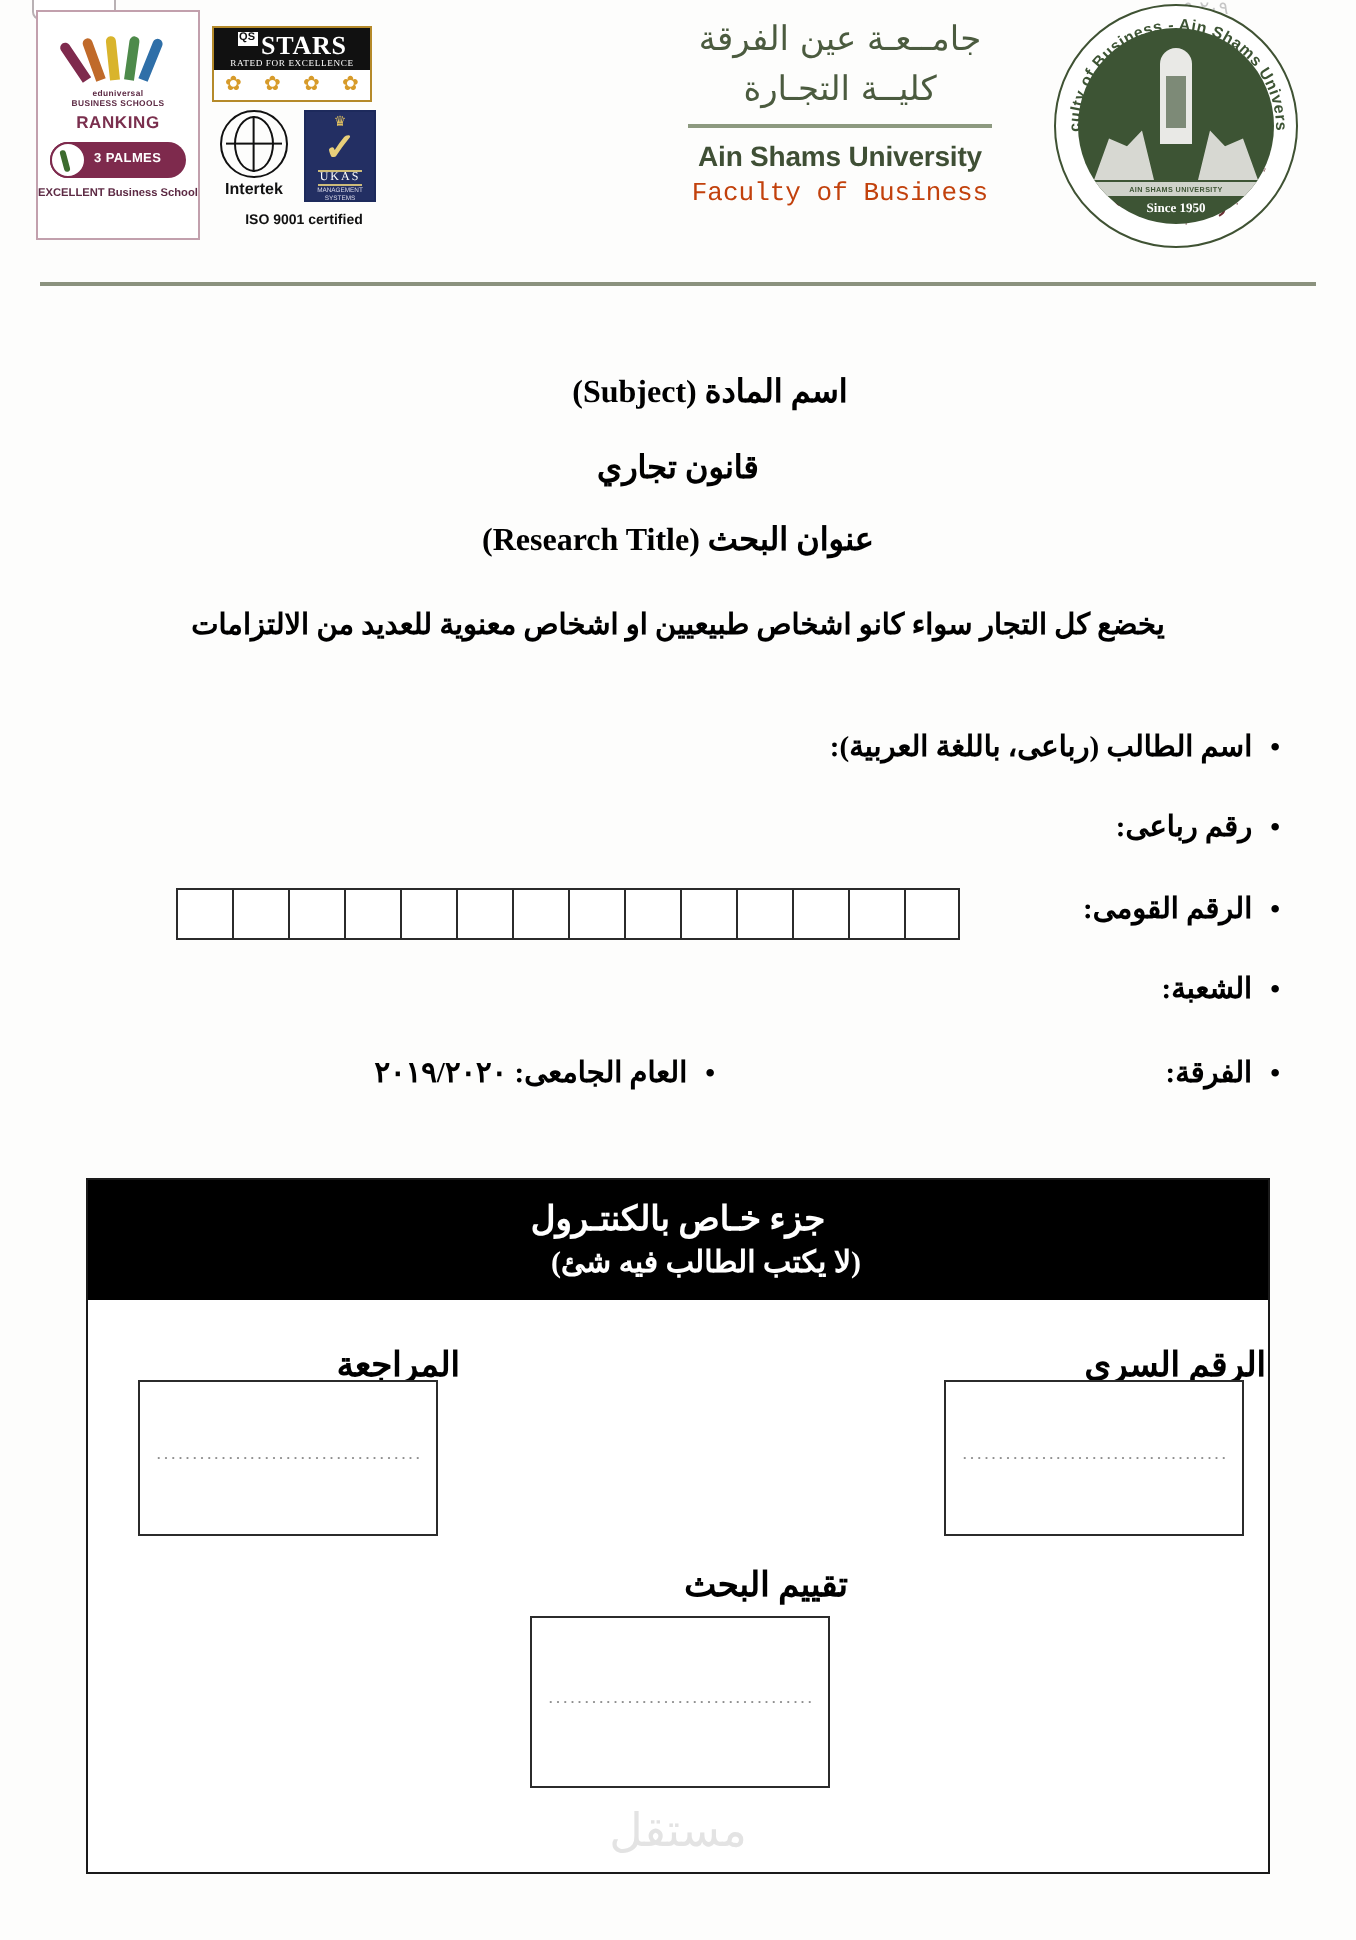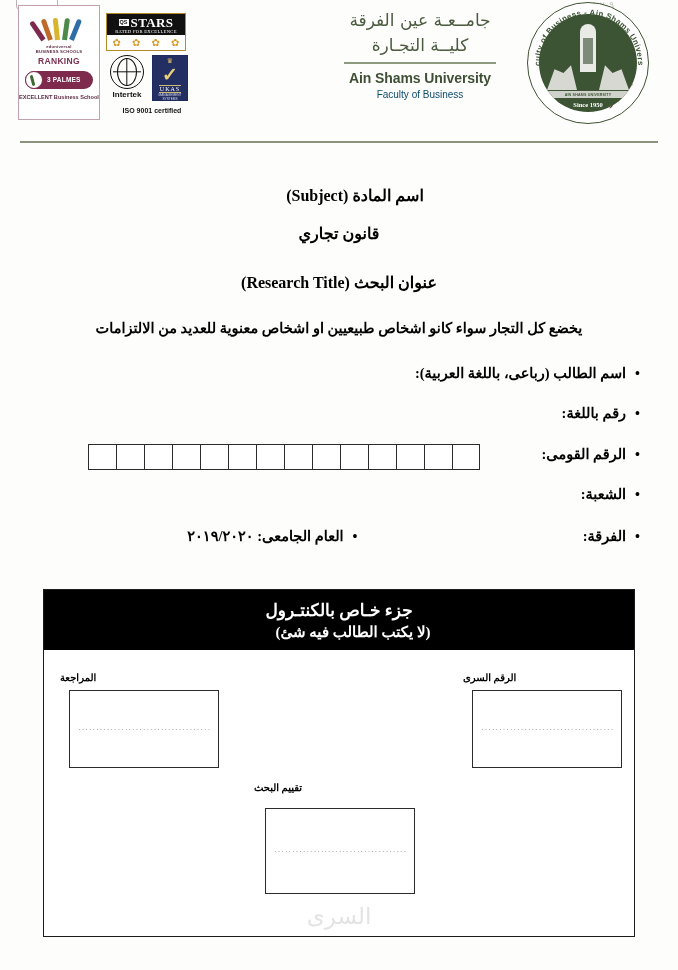--- a/index.html
+++ b/index.html
@@ -134,21 +134,21 @@
   .qs-top {
     background: #111;
     color: #fff;
     display: flex;
     flex-direction: column;
     align-items: center;
     padding: 2px 0 1px;
   }
   .qs-top-row {
     display: flex;
-    align-items: center;
+    align-items: flex-start;
     gap: 2px;
   }
   .qs-badge {
     background: #fff;
     color: #111;
     font-family: "Liberation Sans", sans-serif;
     font-size: 5.5px;
     font-weight: bold;
     padding: 0 1px;
     line-height: 7px;
@@ -300,23 +300,23 @@
     margin: 5px auto 6px;
   }
   .uni-en1 {
     font-family: "Liberation Sans", sans-serif;
     font-size: 14px;
     font-weight: bold;
     color: #3f4f35;
     letter-spacing: -0.1px;
   }
   .uni-en2 {
-    font-family: Liberation Sans, sans-serif;
-    font-size: 10px;
-    color: #0c4a6e;
+    font-family: Liberation Mono, monospace;
+    font-size: 13px;
+    color: #c2410c;
     margin-top: 3px;
   }
 
   
   .seal {
     position: absolute;
     left: 527px; top: 2px;
     width: 122px; height: 122px;
     border-radius: 50%;
     background: #ffffff;
@@ -428,22 +428,22 @@
   .ar-line {
     position: absolute;
     direction: rtl;
     text-align: center;
     font-family: "Liberation Serif", "DejaVu Serif", serif;
     font-weight: bold;
     color: #000;
   }
   #subject-label { left: 16px; top: 186px; width: 678px; font-size: 16px; }
   #subject-value { left: 0; top: 224px; width: 678px; font-size: 16px; }
-  #research-label { left: 0; top: 273px; width: 678px; font-size: 16px; }
-  #research-value { left: 20px; top: 304px; width: 638px; font-size: 14.5px; margin-top: 16px; }
+  #research-label { left: 0; top: 260px; width: 678px; font-size: 16px; }
+  #research-value { left: 20px; top: 304px; width: 638px; font-size: 14.5px; }
 
   
   .bullet-row {
     position: absolute;
     direction: rtl;
     text-align: right;
     font-family: "Liberation Serif", "DejaVu Serif", serif;
     font-weight: bold;
     font-size: 14.5px;
     color: #000;
@@ -514,23 +514,23 @@
     font-size: 15px;
     font-weight: bold;
     margin-top: 2px;
     margin-left: 28px;
   }
   .cell-label {
     position: absolute;
     direction: rtl;
     font-family: "Liberation Serif", "DejaVu Serif", serif;
     font-weight: bold;
-    font-size: 10px;
+    font-size: 17px;
     color: #000;
-    text-align: left;
+    text-align: right;
   }
   .answer-box {
     position: absolute;
     border: 1.4px solid #2b2b2b;
     background: #fff;
     box-sizing: border-box;
   }
   .dots {
     position: absolute;
     left: 7px; right: 7px;
@@ -679,21 +679,21 @@
 
   <div class="ar-line" id="subject-label">اسم المادة (Subject)</div>
   <div class="ar-line" id="subject-value">قانون تجاري</div>
   <div class="ar-line" id="research-label">عنوان البحث (Research Title)</div>
   <div class="ar-line" id="research-value">يخضع كل التجار سواء كانو اشخاص طبيعيين او اشخاص معنوية للعديد من الالتزامات</div>
 
   <div class="bullet-row" id="row-name">
     <span class="bullet-item">اسم الطالب (رباعى، باللغة العربية):</span>
   </div>
   <div class="bullet-row" id="row-seat">
-    <span class="bullet-item">رقم باللغة:</span>
+    <span class="bullet-item">رقم رباعى:</span>
   </div>
   <div class="bullet-row" id="row-nid">
     <span class="bullet-item">الرقم القومى:</span>
   </div>
   <div class="bullet-row" id="row-sect">
     <span class="bullet-item">الشعبة:</span>
   </div>
   <div class="bullet-row" id="row-grade">
     <span class="bullet-item">الفرقة:</span>
     <span class="spacer"></span>
@@ -733,16 +733,16 @@
   <div class="answer-box" id="review-box">
     <div class="dots">············································</div>
   </div>
 
   <div class="cell-label" id="eval-label">تقييم البحث</div>
   <div class="answer-box" id="eval-box">
     <div class="dots">············································</div>
   </div>
 
   <div id="watermark">
-    <div id="wm-ar">السرى</div>
+    <div id="wm-ar">مستقل</div>
   </div>
 
 </div>
 
 </body></html>

